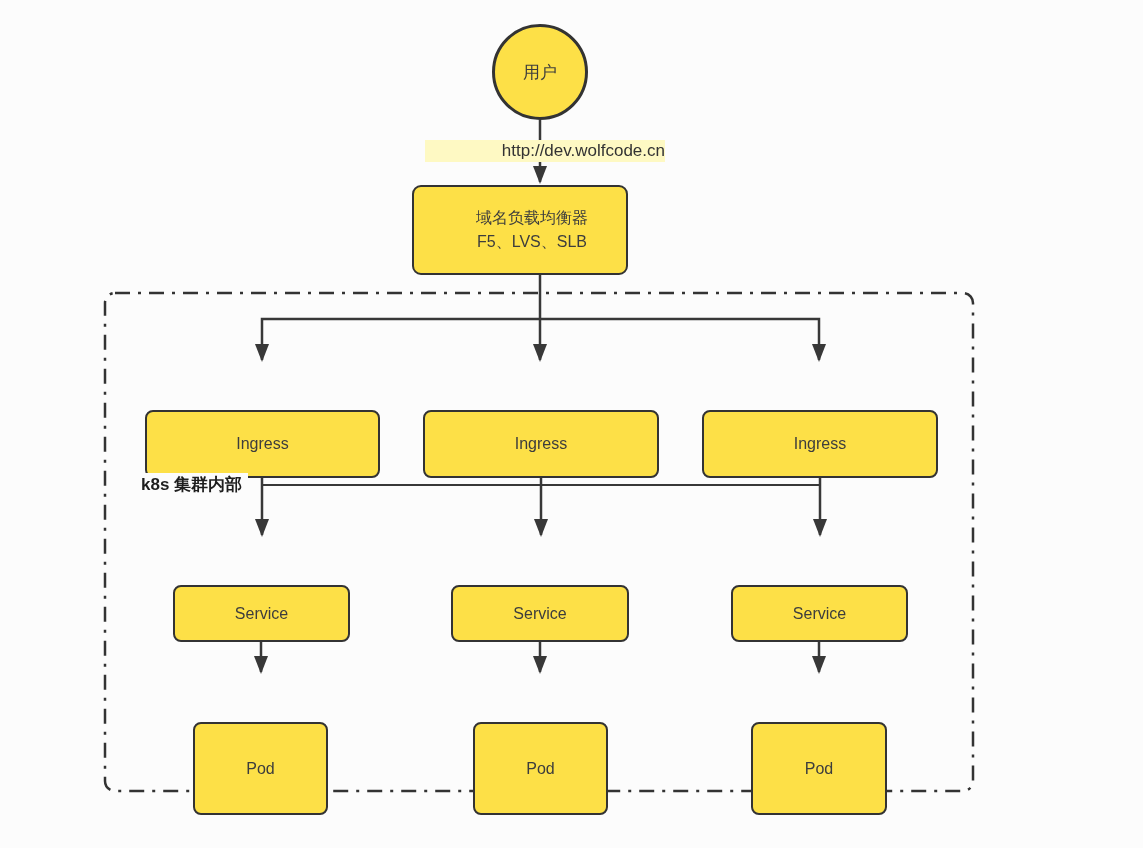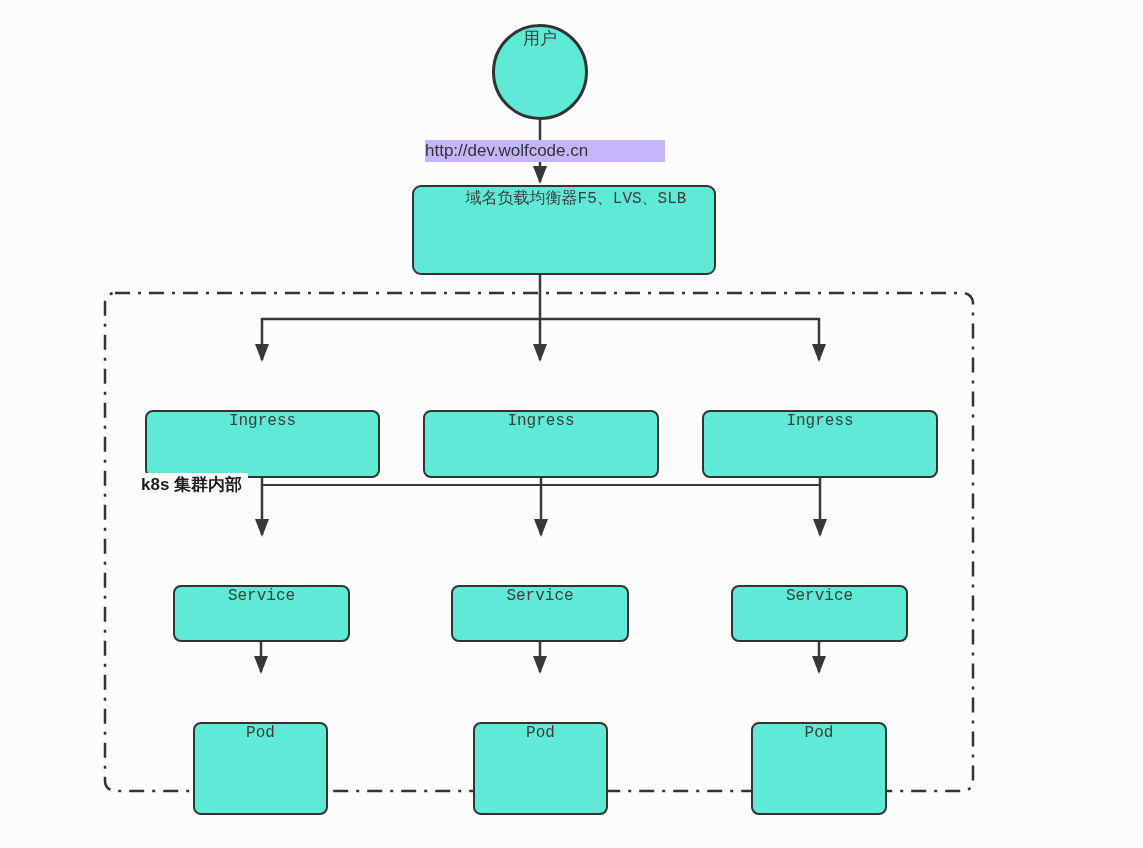--- a/index.html
+++ b/index.html
@@ -18,45 +18,45 @@
   #connector-layer {
     position: absolute;
     left: 0;
     top: 0;
     width: 1143px;
     height: 848px;
   }
   .node {
     position: absolute;
     box-sizing: border-box;
-    background: #5eead4;
+    background: #fde047;
     border: 2.5px solid #333333;
     color: #3d3d3d;
     display: flex;
+    align-items: center;
     justify-content: center;
     text-align: center;
     font-size: 16px;
-    font-family: Liberation Mono, monospace;
   }
   .circle-node {
     left: 492px;
     top: 24px;
     width: 96px;
     height: 96px;
     border-radius: 50%;
     border-width: 3px;
     font-size: 17px;
   }
   .lb-node {
     left: 412px;
     top: 185px;
-    width: 304px;
+    width: 216px;
     height: 90px;
     border-radius: 9px;
-    flex-direction: row;
+    flex-direction: column;
     line-height: 24px;
     font-size: 16px;
     padding-left: 24px;
   }
   .box {
     border-radius: 8px;
     margin-top: 47px;
   }
   .ing1 { left: 145px; top: 363px; width: 235px; height: 68px; }
   .ing2 { left: 423px; top: 363px; width: 236px; height: 68px; }
@@ -67,24 +67,24 @@
   .pod1 { left: 193px; top: 675px; width: 135px; height: 93px; }
   .pod2 { left: 473px; top: 675px; width: 135px; height: 93px; }
   .pod3 { left: 751px; top: 675px; width: 136px; height: 93px; }
   .url-label {
     position: absolute;
     left: 425px;
     top: 140px;
     width: 240px;
     height: 22px;
     line-height: 22px;
-    text-align: left;
+    text-align: right;
     font-size: 17px;
     color: #333333;
-    background: #c4b5fd;
+    background: #fef9c3;
     z-index: 2;
   }
   .cluster-label {
     position: absolute;
     left: 141px;
     top: 473px;
     font-size: 17px;
     font-weight: bold;
     color: #1e1e1e;
     background: #fcfcfc;

